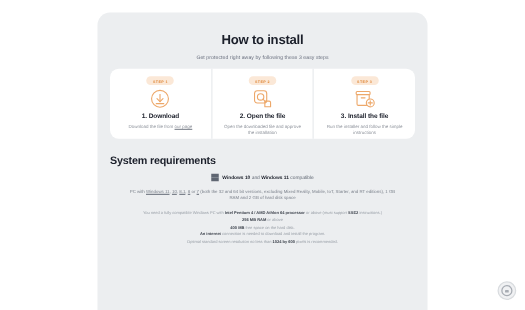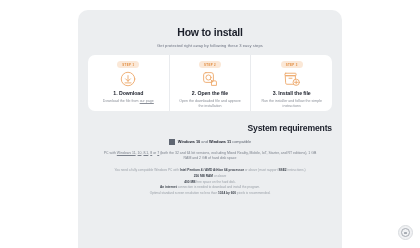--- a/index.html
+++ b/index.html
@@ -49,21 +49,21 @@
     font-size:5.2px;font-weight:bold;color:#1b1f2a;margin-top:1px;
     letter-spacing:-0.05px;
   }
   .card-desc{
     font-size:3.6px;color:#8b9099;text-align:center;line-height:1.45;
     margin-top:2.5px;max-width:62px;
   }
   .card-desc .lnk{color:#8b9099;text-decoration:underline;}
 
   .h2{
-    text-align:right;font-size:8.6px;font-weight:bold;color:#1b1f2a;
+    text-align:left;font-size:8.6px;font-weight:bold;color:#1b1f2a;
     letter-spacing:-0.15px;margin:12px 0 0 0;
   }
 
   .oscompat{
     display:flex;align-items:center;justify-content:center;gap:3px;
     margin-top:6px;
   }
   .winlogo{display:grid;grid-template-columns:2.6px 2.6px;grid-template-rows:2.6px 2.6px;gap:0.7px;}
   .winlogo i{display:block;background:#5f6672;}
   .oscompat .t{font-size:3.9px;color:#5f6672;}

